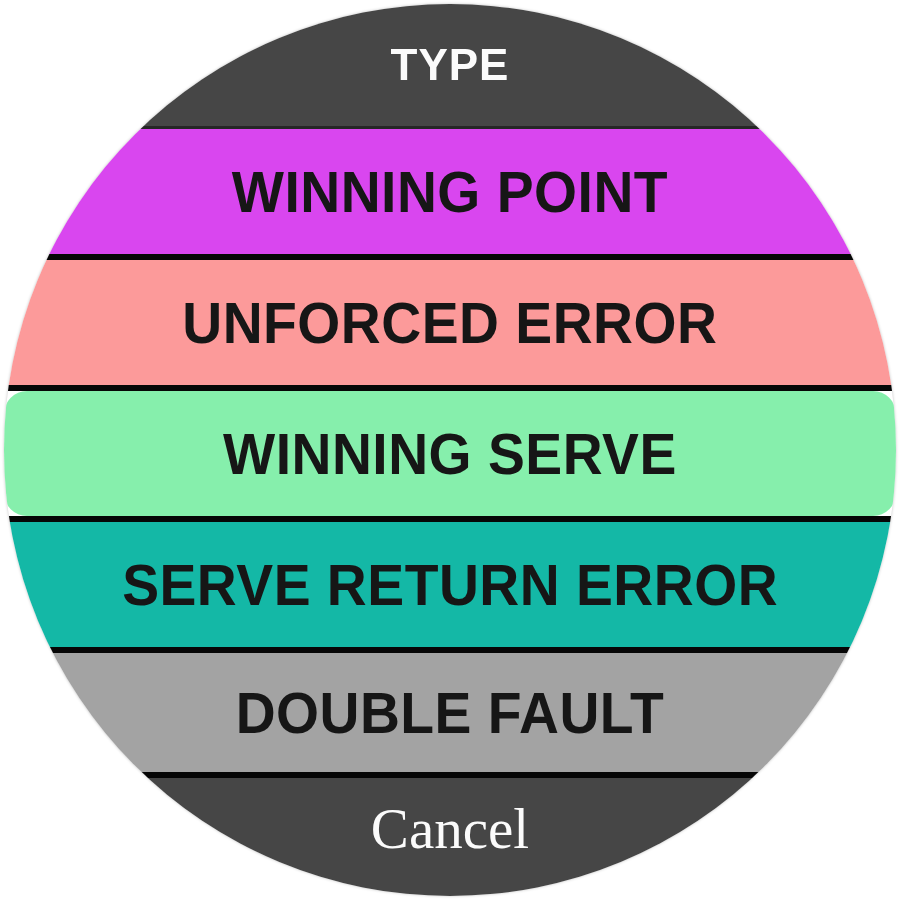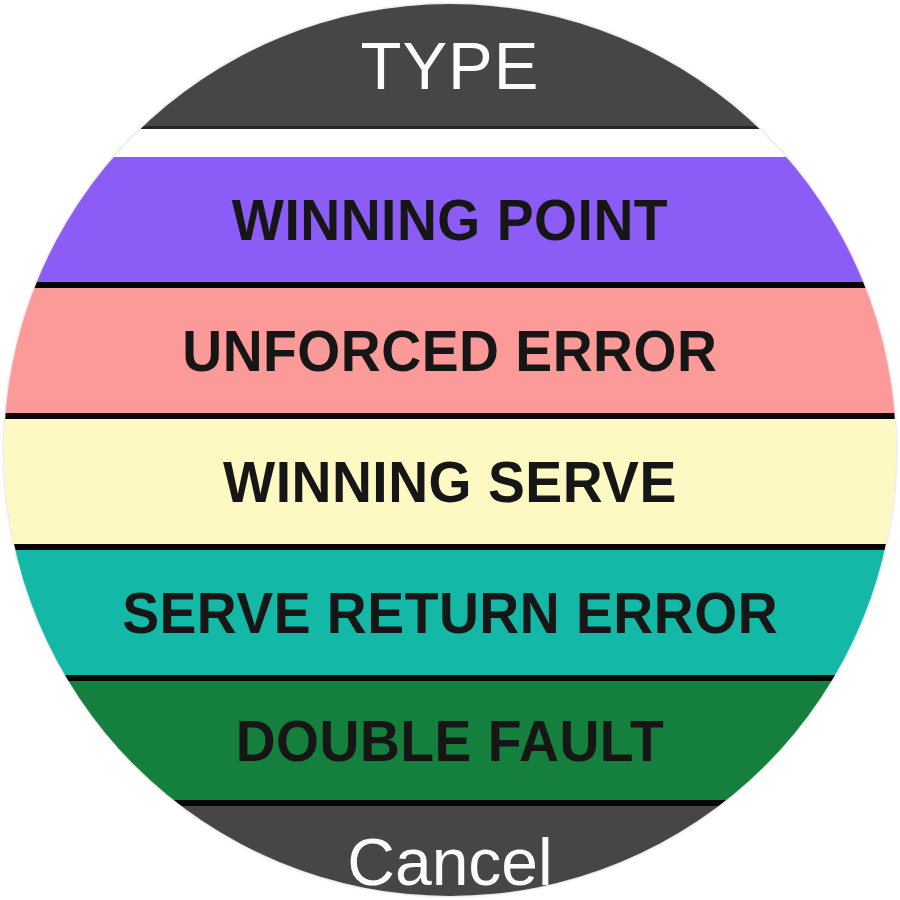--- a/index.html
+++ b/index.html
@@ -27,22 +27,22 @@
     display: flex;
     align-items: center;
     justify-content: center;
     flex: 0 0 auto;
   }
   .header-row {
     height: 122px;
     border-bottom: 3px solid rgba(0,0,0,0.45);
   }
   .header-row .title-text {
-    font-size: 67px;
-    font-weight: 400;
+    font-size: 44px;
+    font-weight: 700;
     letter-spacing: 1px;
   }
   .option-row {
     height: 125px;
     cursor: pointer;
   }
   .option-row.short {
     height: 119px;
   }
   .option-label {
@@ -56,58 +56,59 @@
     height: 6px;
     flex: 0 0 auto;
   }
   .footer-row {
     flex: 1 1 auto;
     cursor: pointer;
     align-items: flex-start;
     padding-top: 18px;
   }
   .footer-row .cancel-text {
-    font-size: 66px;
+    font-size: 57px;
     font-weight: 400;
+    font-family: Liberation Serif, serif;
   }
 </style>
 </head>
 <body>
 
 <div class="watch-screen">
 
   <div class="row header-row" style="background: rgb(70, 70, 70);">
     <span class="title-text" style="color: rgb(251, 251, 251);">TYPE</span>
   </div>
 
-  <div class="row option-row" style="background: #8b5cf6; margin-top: 28px;">
+  <div class="row option-row" style="background: #d946ef;">
     <span class="option-label" style="color: rgb(22, 22, 22);">WINNING POINT</span>
   </div>
 
   <div class="separator" style="background: rgb(6, 6, 6);"></div>
 
   <div class="row option-row" style="background: rgb(252, 154, 154); text-align: right;">
     <span class="option-label" style="color: rgb(22, 22, 22);">UNFORCED ERROR</span>
   </div>
 
   <div class="separator" style="background: rgb(6, 6, 6);"></div>
 
-  <div class="row option-row" style="background: #fef9c3;">
+  <div class="row option-row" style="background: #86efac; border-radius: 23px;">
     <span class="option-label" style="color: rgb(22, 22, 22);">WINNING SERVE</span>
   </div>
 
   <div class="separator" style="background: rgb(6, 6, 6);"></div>
 
   <div class="row option-row" style="background: #14b8a6;">
     <span class="option-label" style="color: rgb(22, 22, 22);">SERVE RETURN ERROR</span>
   </div>
 
   <div class="separator" style="background: rgb(6, 6, 6);"></div>
 
-  <div class="row option-row short" style="background: #15803d;">
+  <div class="row option-row short" style="background: #a3a3a3;">
     <span class="option-label" style="color: rgb(22, 22, 22);">DOUBLE FAULT</span>
   </div>
 
   <div class="separator" style="background: rgb(6, 6, 6);"></div>
 
   <div class="row footer-row" style="background: rgb(70, 70, 70);">
     <span class="cancel-text" style="color: rgb(251, 251, 251);">Cancel</span>
   </div>
 
 </div>

